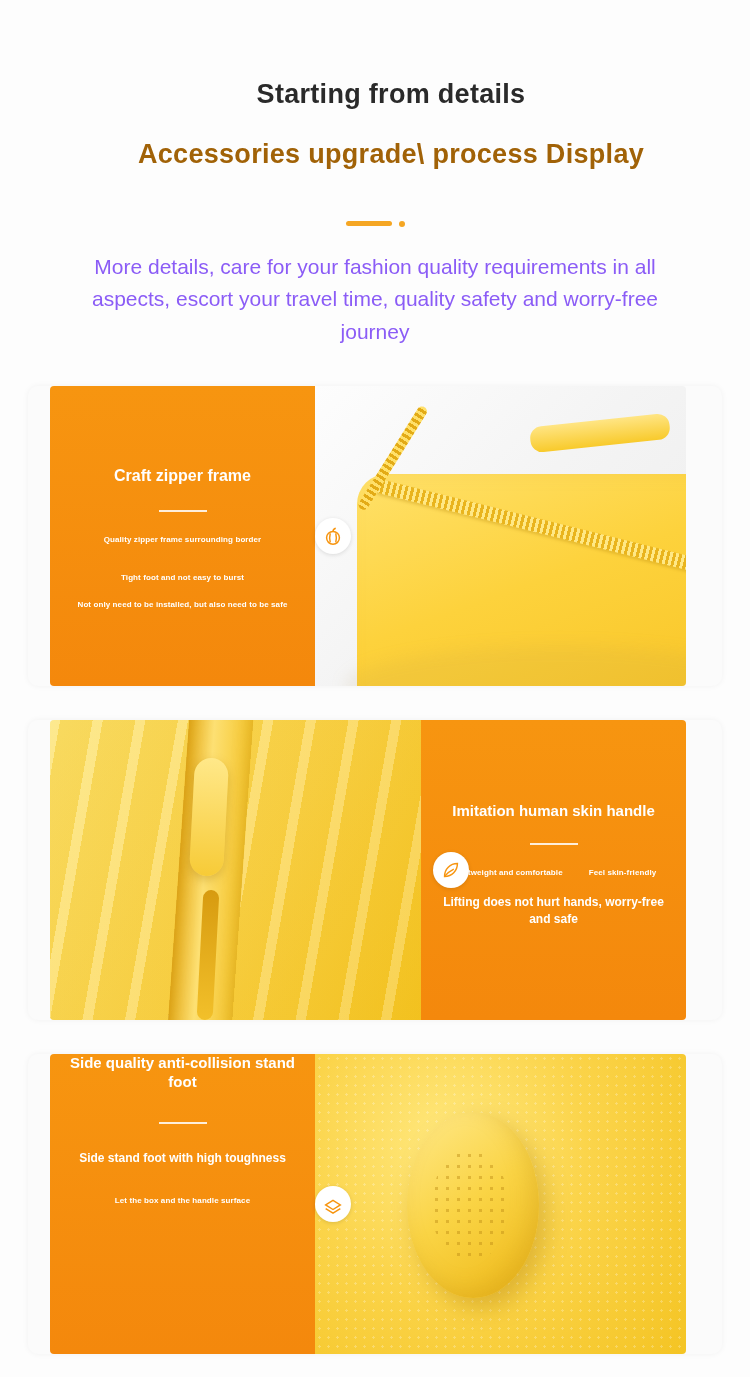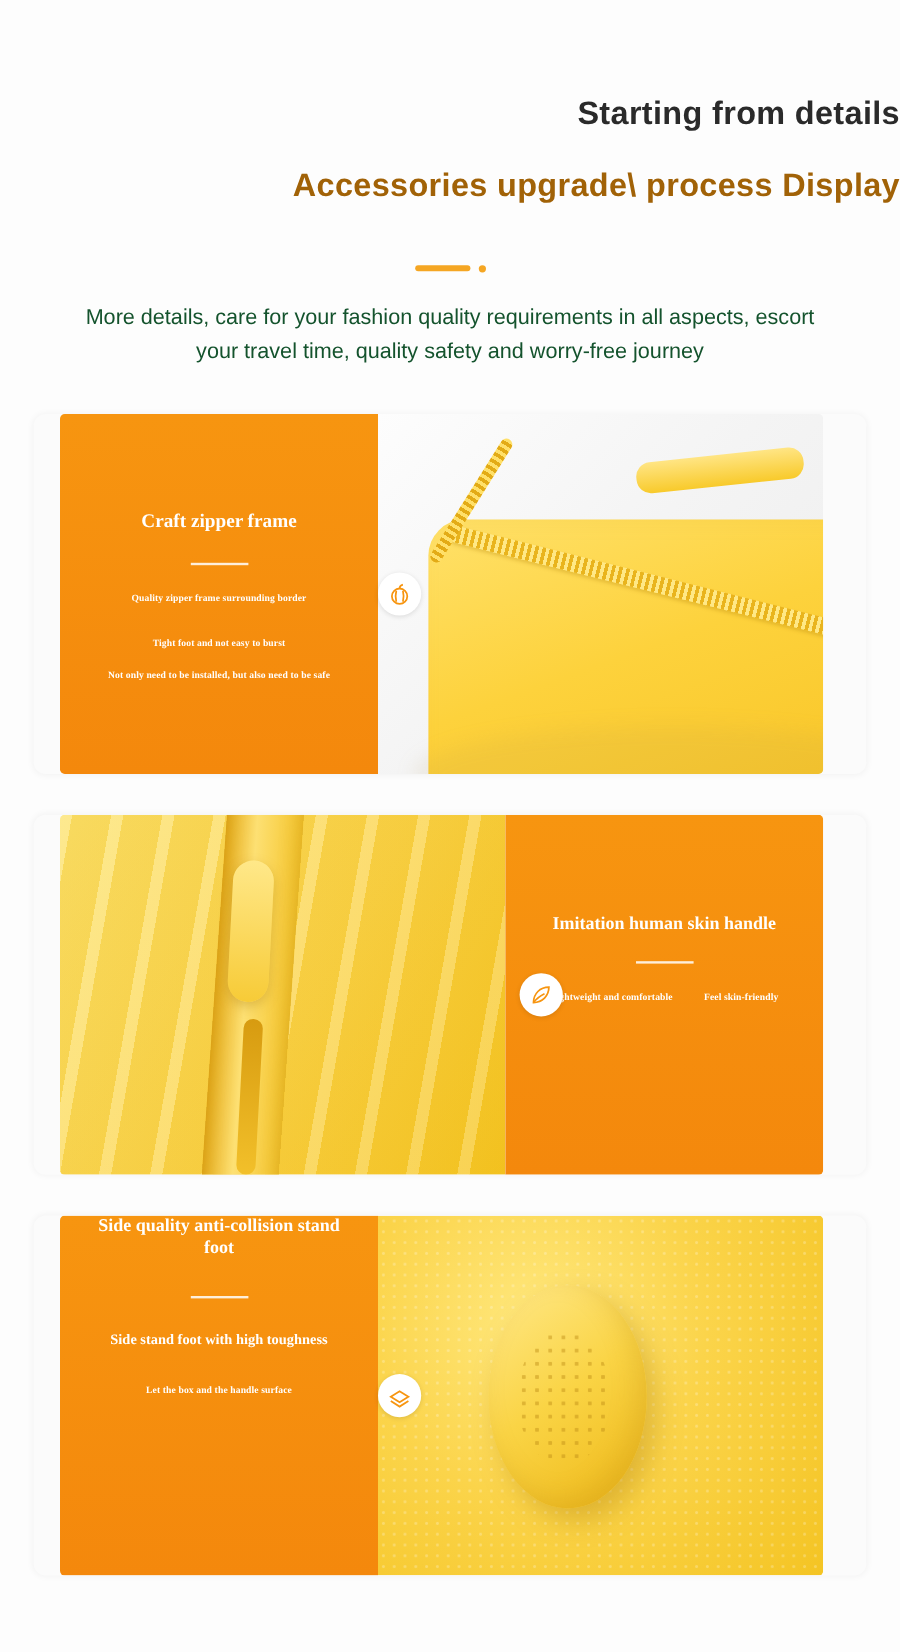--- a/index.html
+++ b/index.html
@@ -13,21 +13,21 @@
   .page {
     position: relative;
     width: 750px;
     height: 1377px;
     background: #fdfdfd;
   }
 
   
   .header {
     padding-top: 78px;
-    text-align: right;
+    text-align: center;
     margin-left: 32px;
   }
   .title-main {
     font-size: 27px;
     font-weight: bold;
     color: #2a2a2a;
     letter-spacing: 0.3px;
     line-height: 1.2;
   }
   .title-sub {
@@ -60,23 +60,23 @@
     height: 6px;
     border-radius: 50%;
     background: #f5a623;
   }
 
   
   .intro {
     margin: 22px auto 0 auto;
     width: 626px;
     text-align: center;
-    font-size: 18px;
+    font-size: 21px;
     line-height: 1.55;
-    color: #14532d;
+    color: #8b5cf6;
   }
 
   
   .cards {
     margin-top: 38px;
     display: flex;
     flex-direction: column;
     gap: 34px;
     padding: 0 0 24px 0;
   }
@@ -106,21 +106,20 @@
     position: relative;
     width: 265px;
     height: 300px;
     background: linear-gradient(180deg, #f79510 0%, #f4880c 100%);
     color: #ffffff;
     flex: none;
     display: flex;
     flex-direction: column;
     align-items: center;
     justify-content: flex-start;
-    font-family: Liberation Serif, serif;
   }
   .panel-img {
     position: relative;
     flex: 1 1 auto;
     height: 300px;
     background: #f7f7f7;
     overflow: hidden;
   }
 
   .panel-heading {
@@ -364,20 +363,21 @@
 
     <div class="card c2 reverse">
       <div class="card-inner">
         <div class="panel-text">
           <div class="panel-heading">Imitation human skin handle</div>
           <div class="rule"></div>
           <div class="feat-row">
             <div class="feat-small">Lightweight and comfortable</div>
             <div class="feat-small">Feel skin-friendly</div>
           </div>
+          <div class="feat-mid">Lifting does not hurt hands, worry-free and safe</div>
         </div>
         <div class="panel-img">
           <div class="photo">
             <div class="p2-bg"></div>
             <div class="p2-ribs"></div>
             <div class="p2-channel"></div>
             <div class="p2-grip"></div>
             <div class="p2-seam"></div>
           </div>
         </div>

